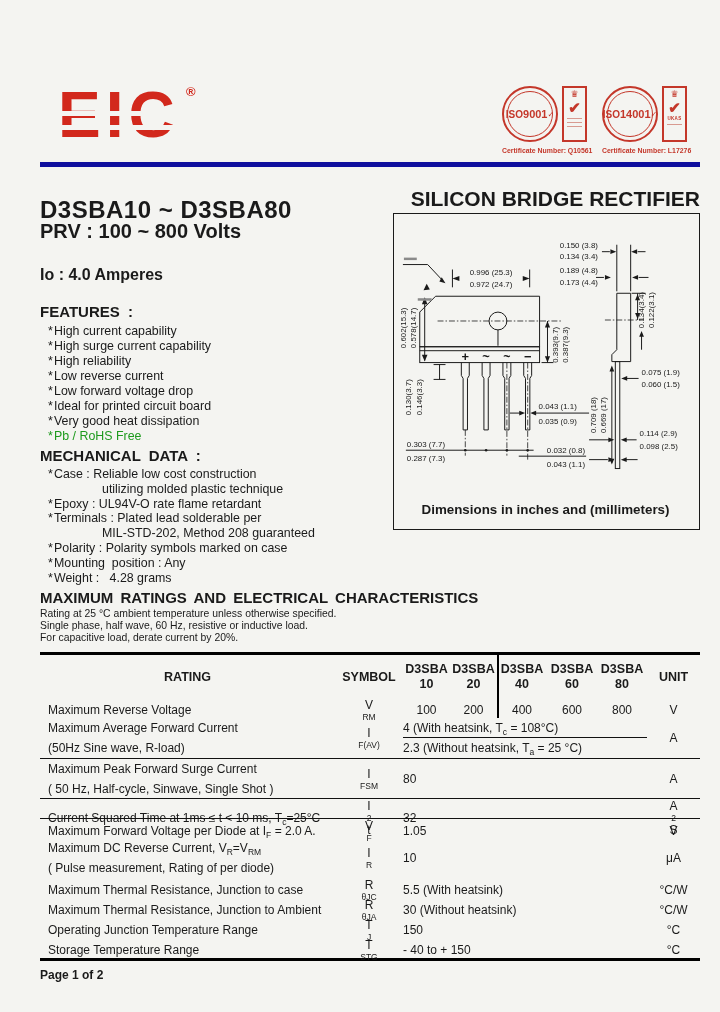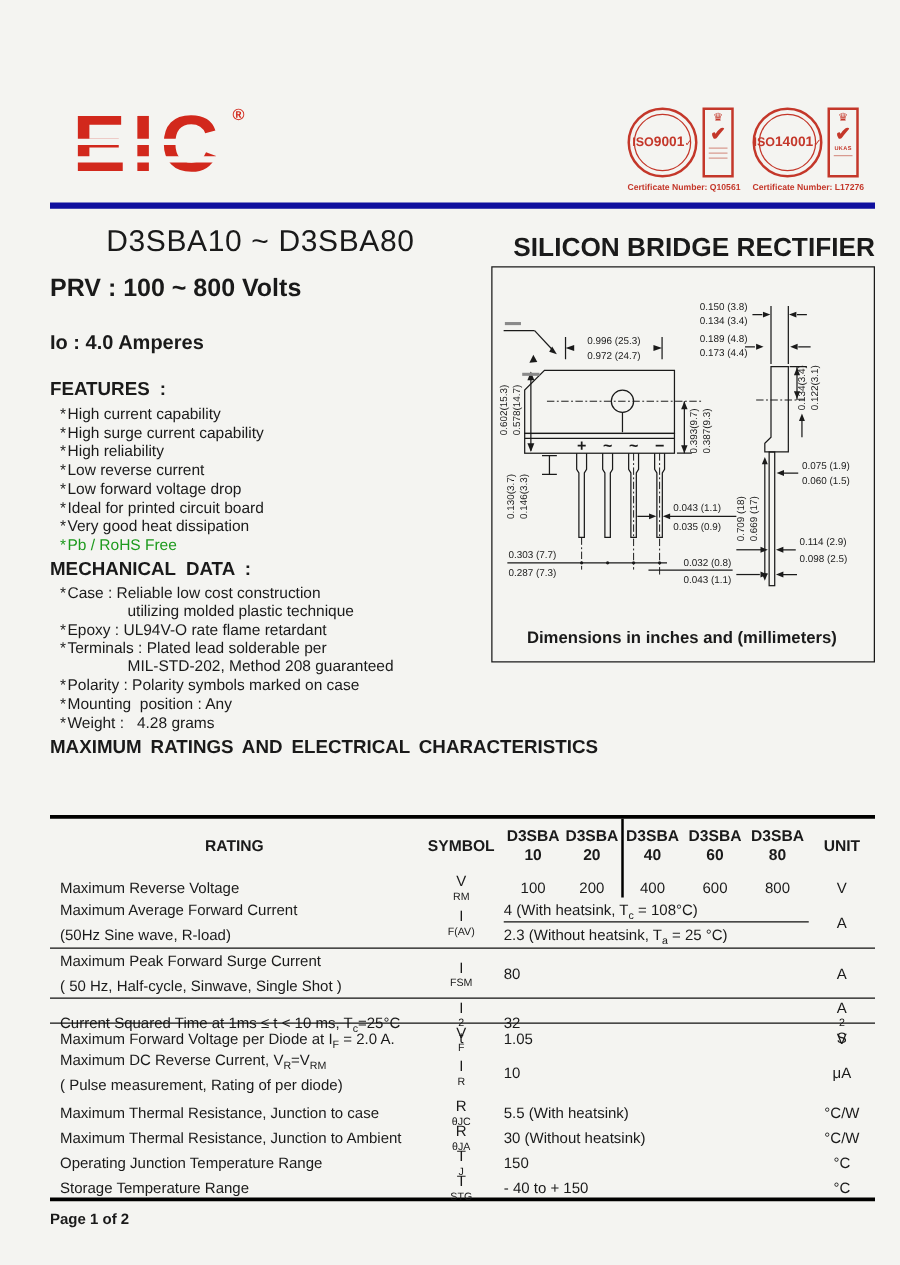--- a/index.html
+++ b/index.html
@@ -28,21 +28,21 @@
   .badge { width:25px; height:56px; border:2px solid #c4372a; display:flex; flex-direction:column;
            align-items:center; padding-top:1px; gap:1px; }
   .badge .crown { font-size:9px; line-height:10px; color:#c4372a; }
   .badge .chk   { font-size:15px; line-height:15px; font-weight:bold; color:#c4372a; }
   .badge .lbl   { font-size:4.5px; line-height:5px; font-weight:bold; color:#c4372a; text-align:center; letter-spacing:.3px; }
   .scrib { width:15px; height:1.5px; background:#d89a90; margin-top:1.5px; }
   .certnum { top:147px; font-size:6.9px; font-weight:bold; color:#c4372a; }
 
   .blue-rule { left:40px; top:162px; width:660px; height:5px; background:#0f0f9e; }
 
-  .part-title   { left:40px; top:180px; font-size:24px; font-weight:normal; letter-spacing:.5px;margin-left:45px; }
+  .part-title   { left:40px; top:196px; font-size:24px; font-weight:bold; letter-spacing:.5px; }
   .product-title{ left:393px; top:187px; width:307px; text-align:right; font-size:21px; font-weight:bold; }
 
   .prv { left:40px; top:220px; font-size:20px; font-weight:bold; }
   .io  { left:40px; top:266px; font-size:16px; font-weight:bold; }
 
   .sec-head { font-size:15px; font-weight:bold; word-spacing:4px; }
   .features { left:40px; top:303px; width:350px; }
   .features .list { margin-top:4px; }
   .fitem { display:flex; height:15px; line-height:15px; font-size:12.4px; }
   .fitem .star { width:14px; padding-left:8px; }
@@ -338,20 +338,25 @@
       <line x1="34" y1="51" x2="49" y2="67"></line>
       <polygon points="52,70 45.8,68 48.2,63.8"></polygon>
       <polygon points="33,70.5 29.8,77 36.2,76.2"></polygon>
       <rect x="24" y="85" width="14" height="2.5" fill="#8a8a8a" stroke="none"></rect>
 
       <text class="cap" x="153" y="303" text-anchor="middle">Dimensions in inches and (millimeters)</text>
     </svg>
   </div>
 
   <div class="abs ratings-head">MAXIMUM  RATINGS  AND  ELECTRICAL  CHARACTERISTICS</div>
+  <div class="abs ratings-notes">
+      <div>Rating at  25 °C ambient temperature unless otherwise specified.</div>
+      <div>Single phase, half wave, 60 Hz, resistive or inductive load.</div>
+      <div>For capacitive load, derate current by 20%.</div>
+    </div>
 
   <div class="abs rtable">
     <div class="vdiv"></div>
   <div class="trow thead" style="height: 43px;">
         <div class="cell sym">RATING</div>
         <div class="cell sym">SYMBOL</div>
         <div class="cell val">
           <div class="hl">D3SBA</div>
           <div class="hl">10</div>
         </div>

